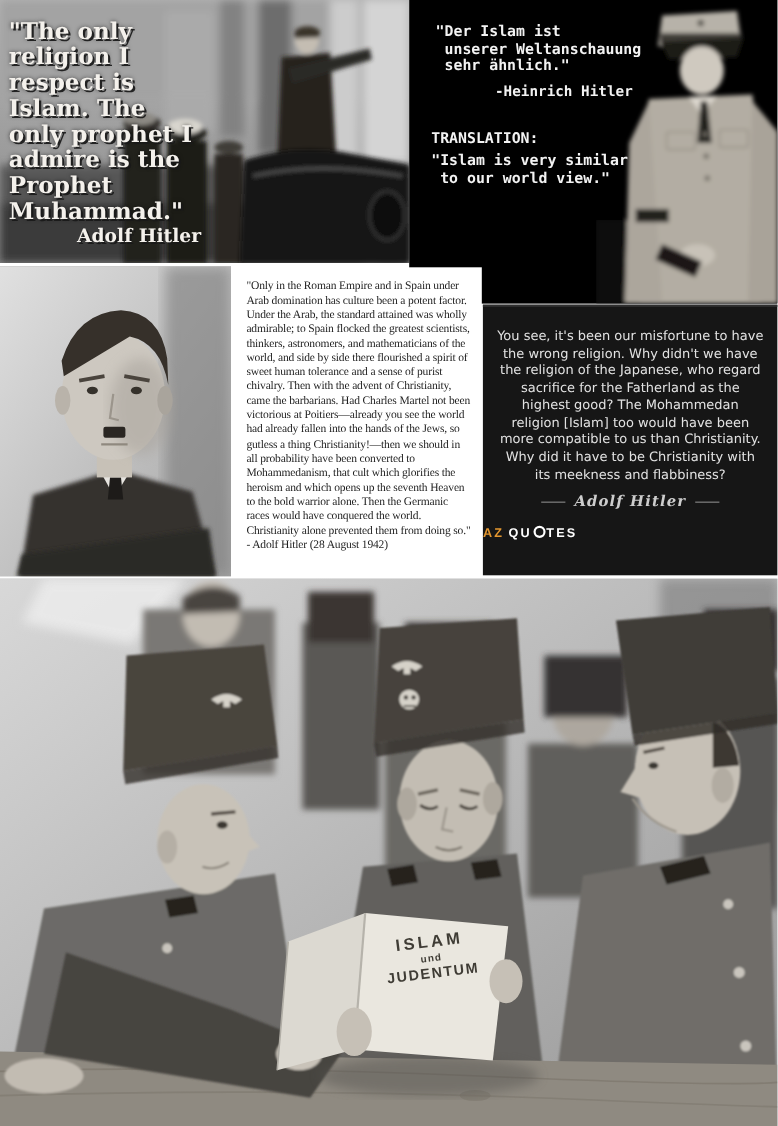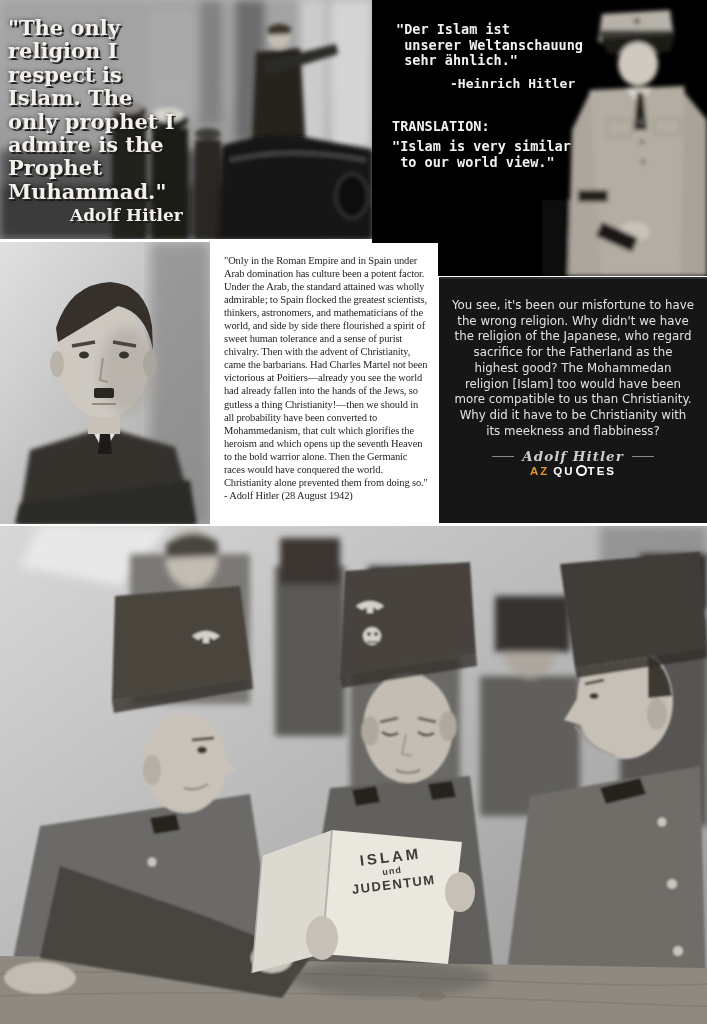--- a/index.html
+++ b/index.html
@@ -37,21 +37,21 @@
 
   
   .p-az{left:439px;top:277px;width:268px;height:246px;background:#161616;
         border-top:2px solid #2f2f2f;box-sizing:border-box;}
   .az-quote{margin:19px 12px 0;text-align:center;color:#e2e2e2;
             font-size:11.8px;line-height:15.7px;font-family:"DejaVu Sans","Liberation Sans",sans-serif;}
   .az-sig{margin-top:9px;display:flex;align-items:center;justify-content:center;gap:8px;color:#cdcdcd;}
   .az-sig .dash{display:inline-block;width:22px;height:1px;background:#8a8a8a;}
   .az-sig .name{font-family:"DejaVu Serif","Liberation Serif",serif;font-style:italic;
                 font-weight:bold;font-size:13.5px;letter-spacing:1px;}
-  .az-logo{text-align:center;font-weight:bold;font-size:11.5px;
+  .az-logo{margin-top:13px;text-align:left;font-weight:bold;font-size:11.5px;
            letter-spacing:2px;color:#ffffff;}
   .az-logo .az{color:#e2962f;margin-right:4px;}
   .az-logo .oring{display:inline-block;width:7px;height:7px;border:2px solid #fff;
                   border-radius:50%;margin:0 1px;position:relative;top:0.5px;}
 
   
   .p-bottom{left:0;top:526px;width:707px;height:498px;background:#b9b9b9;}
   .booklet-text{left:334px;top:322px;width:116px;text-align:center;
                 transform:rotate(-7deg);color:#3f3c35;
                 font-family:"Liberation Sans",sans-serif;font-weight:bold;}

